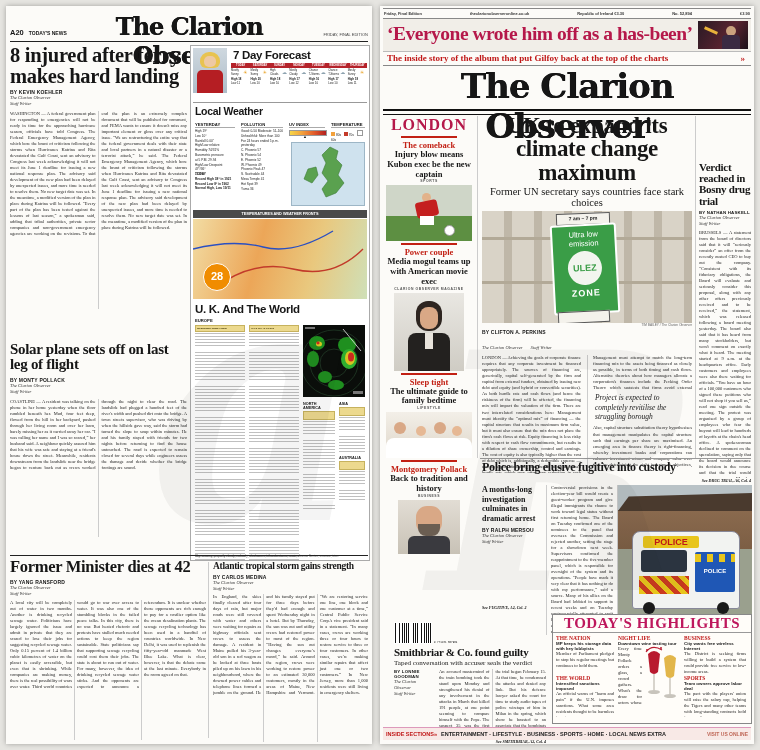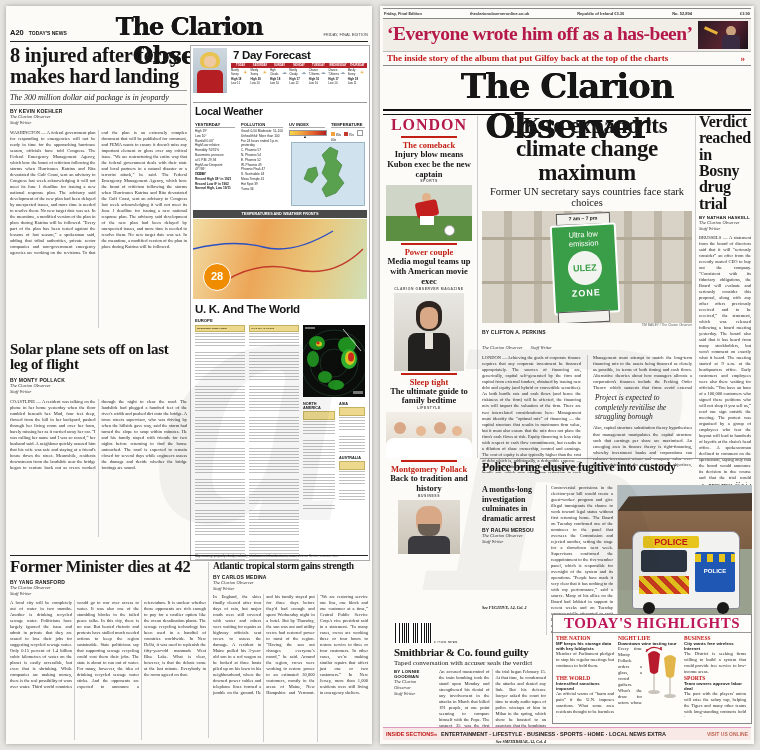--- a/index.html
+++ b/index.html
@@ -51,21 +51,20 @@
     <div class="abs" style="left:4px;top:22px;font:bold 7.5px 'Liberation Sans',sans-serif;">
       <span>A20</span>
       <span style="font-weight:bold;font-size:5px;margin-left:3px;">TODAY'S NEWS</span>
     </div>
     <div class="abs mast" style="left:60px;right:60px;top:6px;font-size:24px;">The Clarion Observer</div>
     <div class="abs" style="right:4px;top:26px;font:4px 'Liberation Sans',sans-serif;color:#444;">FRIDAY, FINAL EDITION</div>
     <div class="abs rule" style="left:4px;right:4px;top:35px;"></div>
 
     <div class="abs" style="left:4px;top:39px;width:177px;">
       <div class="hl" style="font-size:20.5px;">8 injured after ferry makes hard landing</div>
-      <div class="deck">The 300 million dollar aid package is in jeopardy</div>
       <div style="margin:2px 0 4px;">
         <div class="by">By KEVIN KOEHLER</div>
         <div class="byi">The Clarion Observer</div>
         <div class="byi">Staff Writer</div>
       </div>
       <div class="body cols2" style="height:198px;">WASHINGTON — A federal government plan for responding to emergencies will not be ready in time for the approaching hurricane season, officials have told Congress. The Federal Emergency Management Agency, which bore the brunt of criticism following the storms when Hurricanes Katrina and Rita devastated the Gulf Coast, sent an advisory to Congress last week acknowledging it will not meet its June 1 deadline for issuing a new national response plan. The advisory said development of the new plan had been delayed by unexpected issues, and more time is needed to resolve them. No new target date was set. In the meantime, a modified version of the plan in place during Katrina will be followed. “Every part of the plan has been tested against the lessons of last season,” a spokesman said, adding that tribal authorities, private sector companies and non-government emergency agencies are working on the revisions. To that end the plan is an extremely complex document that will be published for comment, and FEMA wants to ensure it doesn't miss any important element or gloss over any critical issue. “We are restructuring the entire way that the federal government deals with their state and local partners in a natural disaster or a terrorist attack,” he said. The Federal Emergency Management Agency, which bore the brunt of criticism following the storms when Hurricanes Katrina and Rita devastated the Gulf Coast, sent an advisory to Congress last week acknowledging it will not meet its June 1 deadline for issuing a new national response plan. The advisory said development of the new plan had been delayed by unexpected issues, and more time is needed to resolve them. No new target date was set. In the meantime, a modified version of the plan in place during Katrina will be followed.</div>
     </div>
 
     <div class="abs" style="left:184px;top:39px;width:178px;height:514px;border:1px solid #aaa;background:#fff;">
 
@@ -399,21 +398,21 @@
           <div class="body" style="height:34px;">Management must attempt to match the long-term financing mix to the assets being financed as closely as possible, in terms of both timing and cash flows. Alternative theories about how managers allocate a corporation's finances include the Pecking Order Theory, which suggests that firms avoid external financing while they have internal financing available.</div>
           <div class="pull">Project is expected to completely revitilise the struggling borough</div>
           <div class="body" style="height:44px;">Also, capital structure substitution theory hypothesises that management manipulates the capital structure such that earnings per share are maximised. An emerging area in finance theory is right-financing, whereby investment banks and corporations can enhance investment return and company value over time by determining the right investment objectives, policy framework, institutional structure, source of financing (debt or equity) and expenditure framework within a given economy and under given market conditions.</div>
         </div>
       </div>
     </div>
 
     <div class="abs" style="left:315px;top:110px;width:1px;height:342px;background:#ccc;"></div>
 
     <div class="abs" style="left:319px;top:108px;width:52px;">
-      <div class="hl" style="font-size:16px;">Verdict reached in Bosny drug trial</div>
+      <div class="hl" style="font-size:11px;margin-top:48px;">Verdict reached in Bosny drug trial</div>
       <div style="margin:3px 0;">
         <div class="by" style="font-size:4.4px;">By NATHAN HASKELL</div>
         <div class="byi">The Clarion Observer</div>
         <div class="byi">Staff Writer</div>
       </div>
       <div class="body" style="height:248px;">BRUSSELS — A statement from the board of directors said that it will “seriously consider” an offer from the recently ousted CEO to buy out the company. “Consistent with its fiduciary obligations, the Board will evaluate and seriously consider this proposal, along with any other offers previously received and to be received,” the statement, which was released following a board meeting yesterday. The board also said that it has heard from many stockholders, but won't comment on exactly what it heard. The meeting started at 9 a.m. at the headquarters office. Early customers and employees were also there waiting for officials. “You have an hour of a 100,000 customers who signed these petitions who will not shop if you sell us,” read one sign outside the meeting. The protest was organised by a group of employees who fear the buyout will lead to hundreds of layoffs at the chain's head office. A spokeswoman declined to comment on the speculation, saying only that the board would announce its decision in due course and that the trial would resume on Monday morning, when the jury was expected to deliver its findings to the court — most</div>
       <div class="jump">See DRUG TRIAL, A6, Col. 4</div>
     </div>
 
     <div class="abs rule" style="left:100px;right:3px;top:452px;height:1px;background:#999;"></div>

